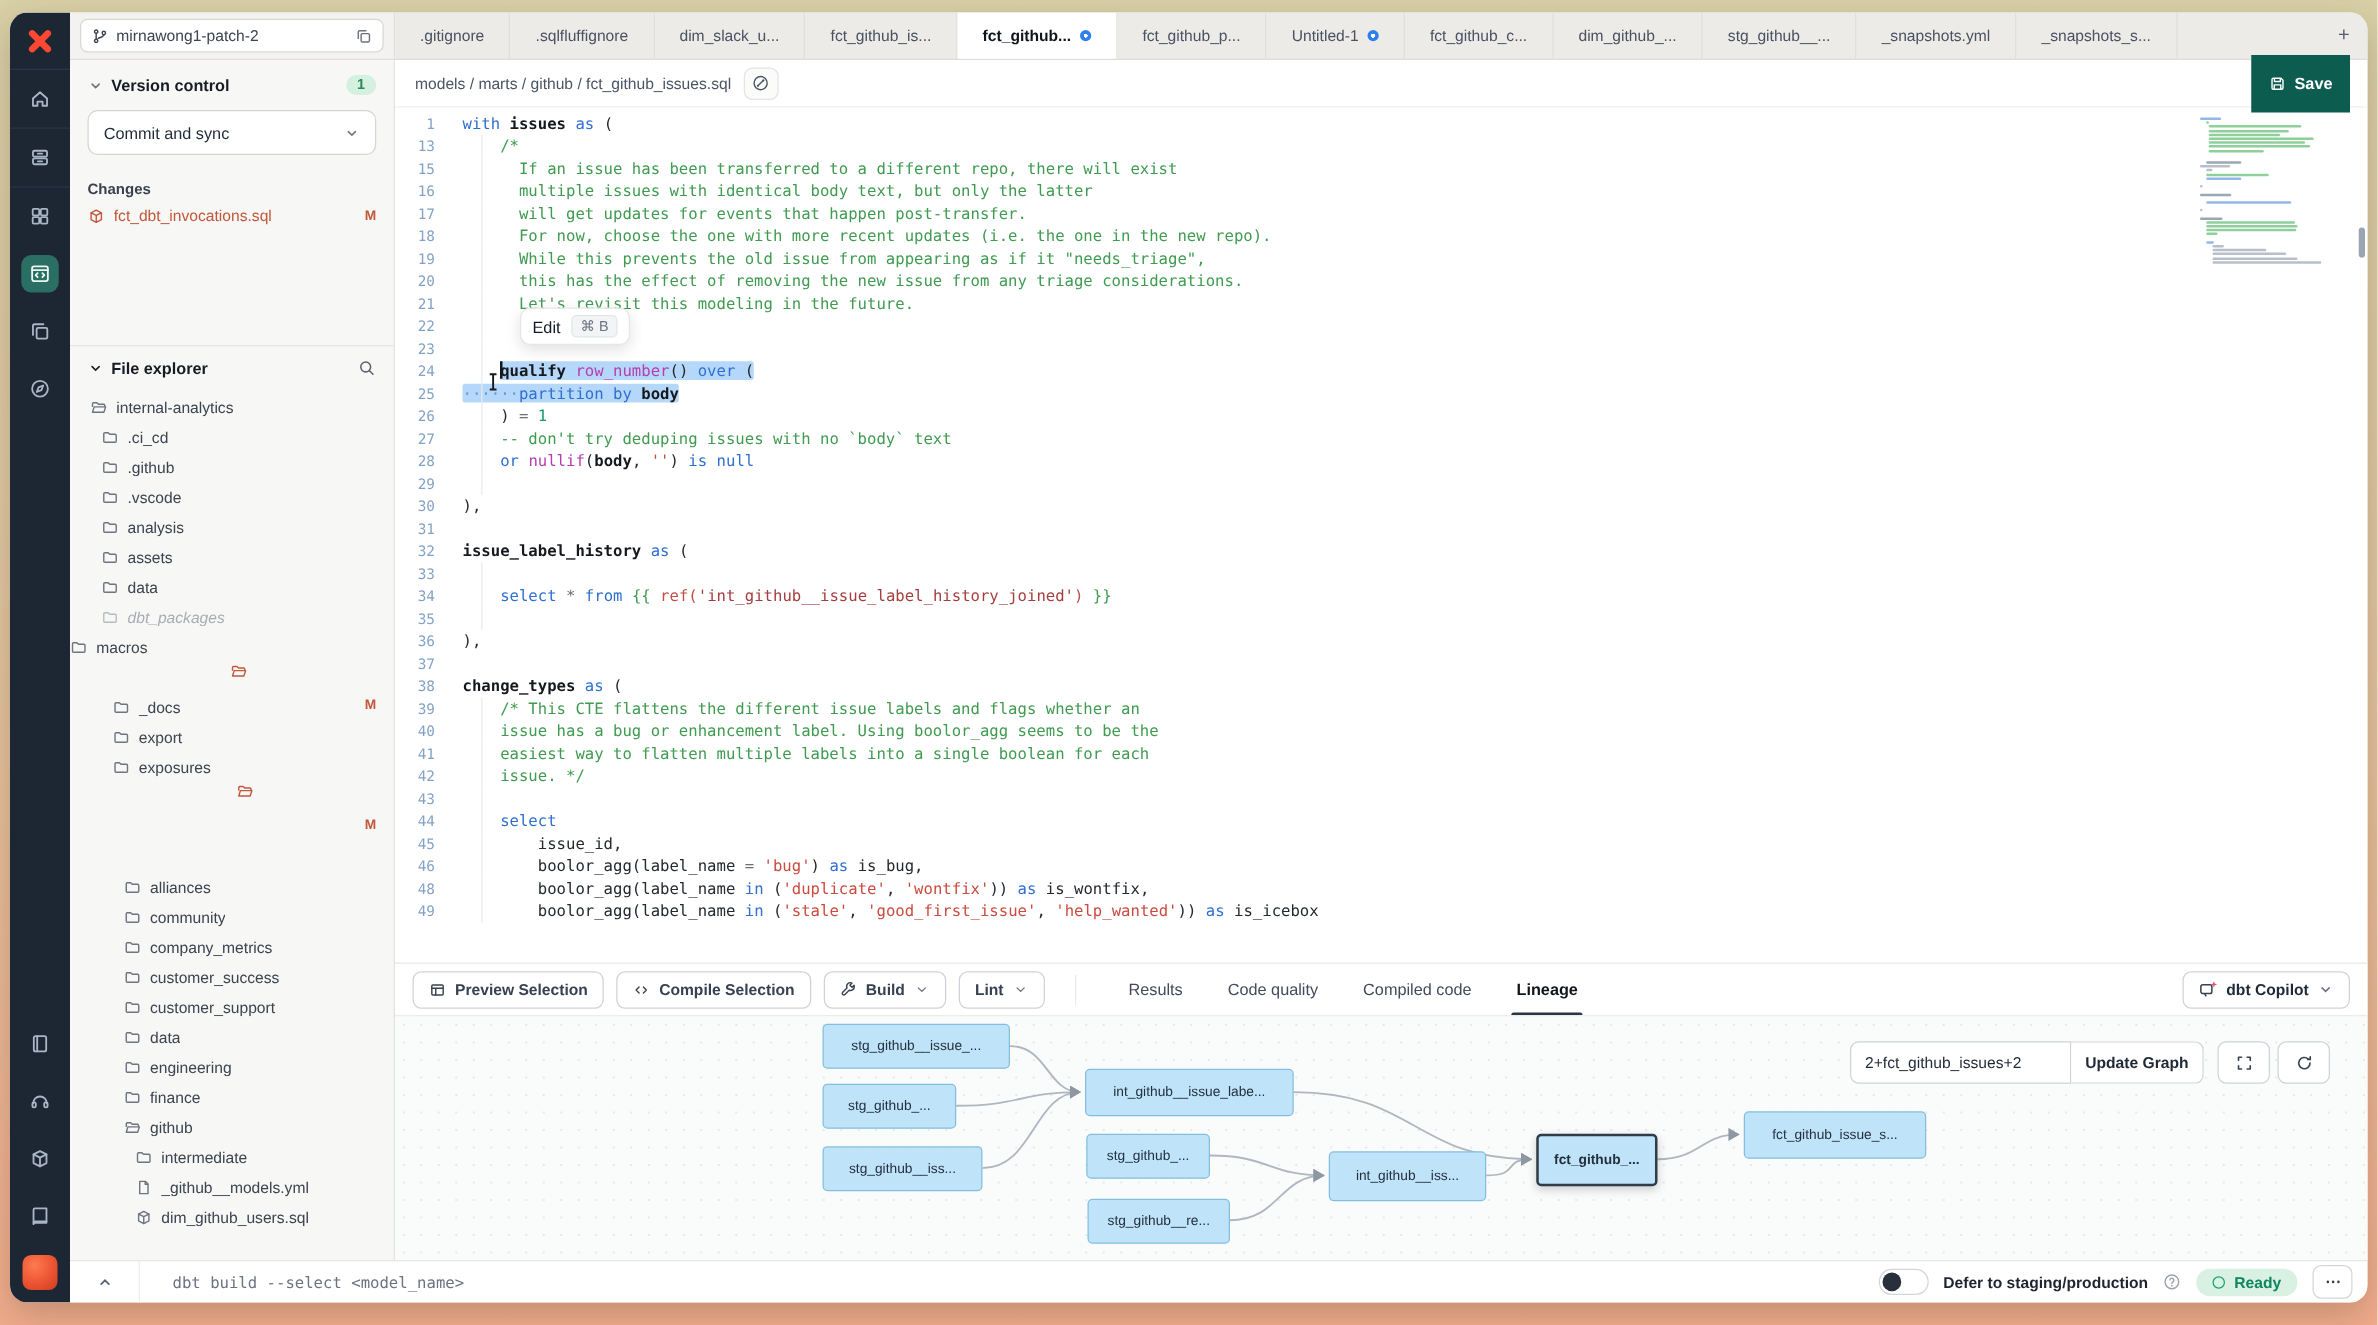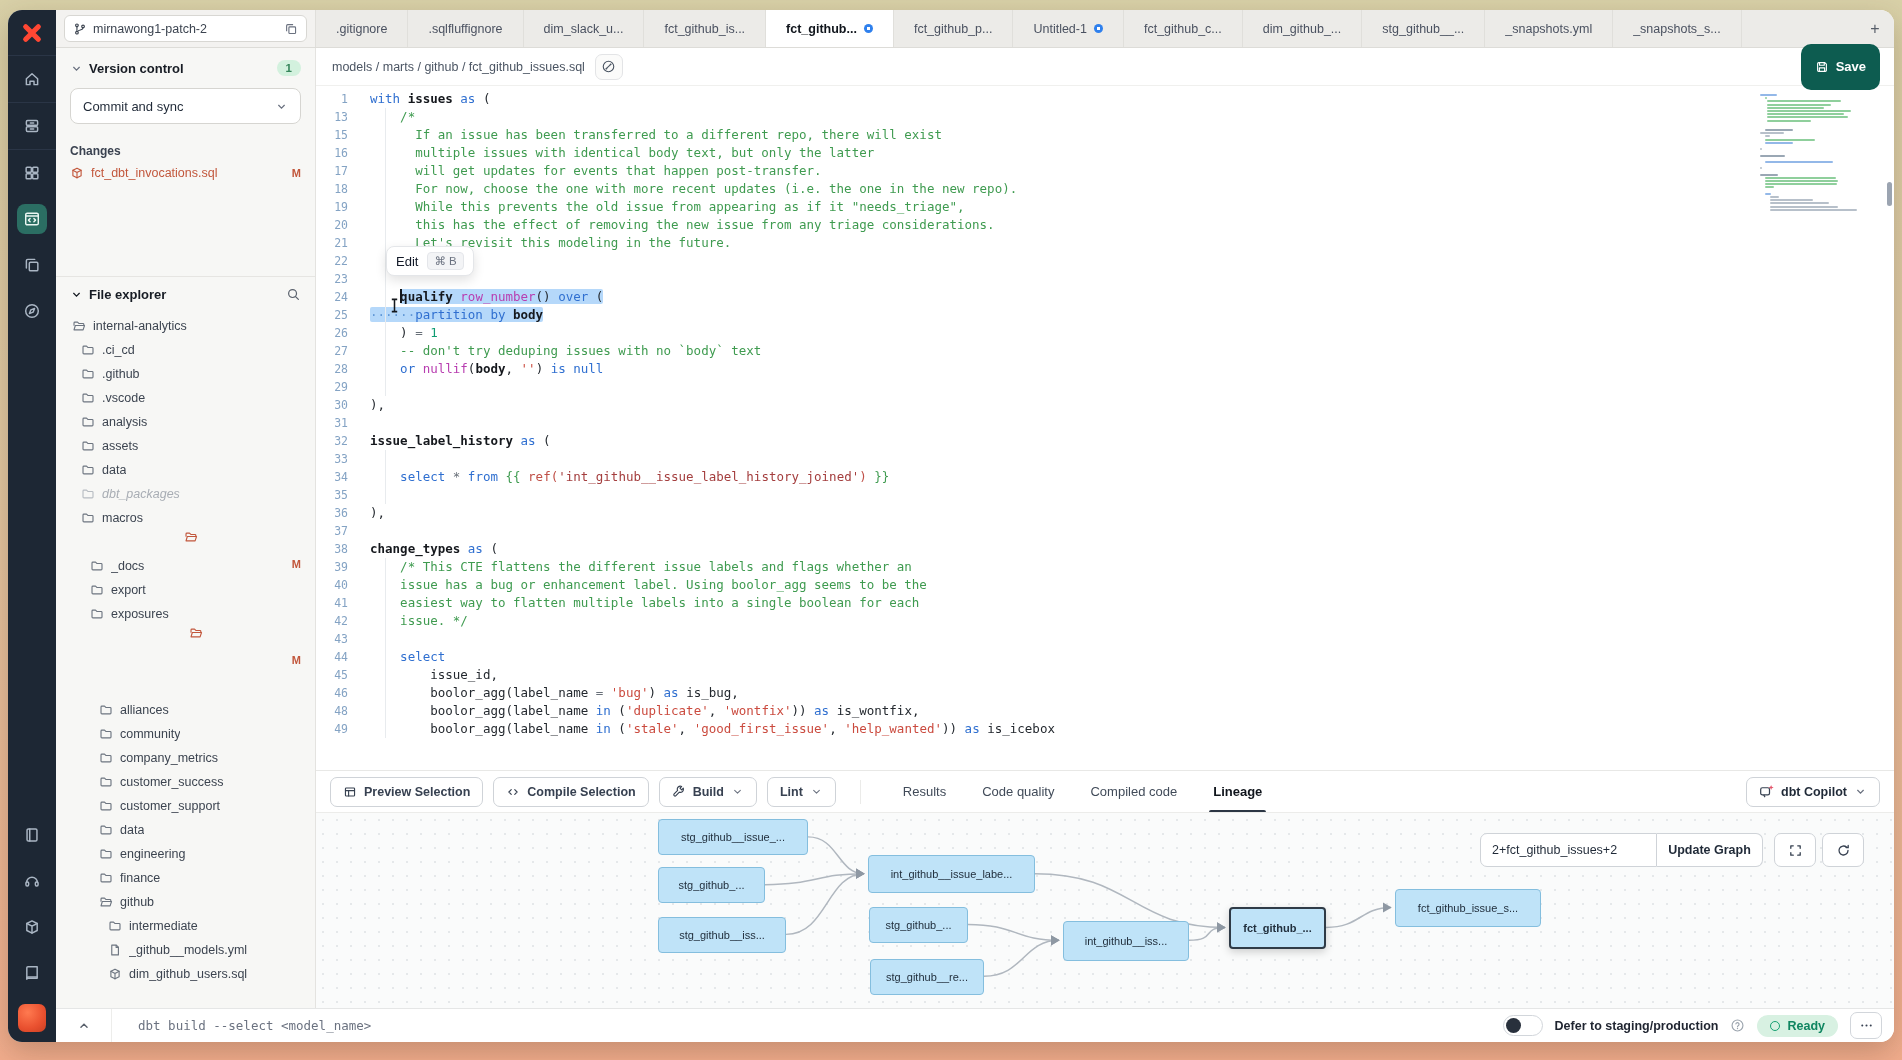--- a/index.html
+++ b/index.html
@@ -62,36 +62,36 @@
   .tree-row.muted .tree-icon { color:#b7bcc2; }
   .tree-row.modified { color:#c2573c;flex-direction:column; }
   .tree-row.modified .tree-icon { color:#c2573c; }
   .tree-badge { margin-left:auto; color:#c2573c; font-weight:700; font-size:11px; }
   
   .right-col { flex:1; min-width:0; display:flex; flex-direction:column; background:#fff; }
   .crumb-row { height:38px; flex:none; display:flex; align-items:center; padding:0 14px 0 16px; border-bottom:1px solid #f0f0ee; }
   .crumb { font-size:12.5px; color:#4b5563; }
   .crumb-ico-btn { margin-left:10px; width:28px; height:26px; border:1px solid #e3e4e6; border-radius:7px;
     background:#fbfbfa; display:flex; align-items:center; justify-content:center; color:#4b5563; }
-  .save-btn { margin-left:auto; height:46px; background:#0d5c50; color:#fff; border-radius:10px;
+  .save-btn { margin-left:auto; height:46px; background:#0d5c50; color:#fff; border-radius:0;
     display:flex; align-items:center; gap:7px; padding:0 14px; font-size:13px; font-weight:700; }
   
   .editor { flex:1; min-height:0; position:relative; overflow:hidden;
     font-family:"DejaVu Sans Mono", monospace; font-size:12.5px; padding-top:4px; }
   .code-line { height:18px; line-height:18px; display:flex; position:relative; white-space:pre; }
   .code-line .ln { width:46px; flex:none; text-align:right; padding-right:14px; color:#84a3c4; font-size:11.5px; }
   .code-line .code-text { position:relative; padding-left:8px; color:#24292f; }
   .guide { position:absolute; left:69px; top:0; bottom:0; width:1px; background:#e8ebee; }
   .sg-k { color:#2f6fd0; } .sg-p { color:#24292f; } .sg-b { color:#15181d; font-weight:700; }
   .sg-c { color:#3f9b50; } .sg-s { color:#cb4b3f; } .sg-sd { color:#a43e3e; }
   .sg-f { color:#b83db0; } .sg-o { color:#697079; } .sg-n { color:#0f9b72; }
   .sg-j { color:#3f9b50; } .sg-r { color:#c05048; } .sg-ws { color:#5f97d6; }
   .sel { background:#b5d8fa; border-radius:2px; }
   .caret { display:inline-block; width:2px; height:14px; background:#14171c; vertical-align:-2px; margin-right:-2px; }
-  .edit-popup { position:absolute; left:70px; top:160px; background:#fff; border:1px solid #e4e6e9; border-radius:8px;
+  .edit-popup { position:absolute; left:100px; top:160px; background:#fff; border:1px solid #e4e6e9; border-radius:8px;
     box-shadow:0 4px 12px rgba(0,0,0,.12); display:flex; align-items:center; gap:9px; padding:5px 9px; z-index:5;
     font-family:"Liberation Sans", sans-serif; }
   .edit-popup .ep-label { font-size:13px; color:#111827; }
   .edit-popup .ep-key { background:#f3f4f6; border:1px solid #e4e6ea; border-radius:4px; padding:1px 6px;
     font-size:11.5px; color:#6b7280; }
   .ibeam { position:absolute; left:74px; top:212px; z-index:6; }
   .minimap { position:absolute; right:16px; top:8px; width:118px; z-index:2; }
   .mini-bar { height:2px; margin-bottom:1.2px; border-radius:1px; }
   .scroll-thumb { position:absolute; right:2px; top:96px; width:5px; height:24px; background:#8a94a3; border-radius:3px; opacity:.85; }
   
@@ -416,21 +416,21 @@
     <span class="tree-label">data</span>
   </div>
             <div class="tree-row muted" style="padding-left: 25px;">
     <span class="tree-icon">
                 <svg viewBox="0 0 16 16" width="14" height="14" fill="none" stroke="currentColor" stroke-width="1.3" stroke-linecap="round" stroke-linejoin="round">
                   <path d="M2.3 4.6c0-.6.4-1 1-1h3l1.5 1.5h4.9c.6 0 1 .4 1 1v5.3c0 .6-.4 1-1 1H3.3c-.6 0-1-.4-1-1z"></path>
                 </svg>
               </span>
     <span class="tree-label">dbt_packages</span>
   </div>
-            <div class="tree-row" style="padding-left: 25px;">
+            <div class="tree-row" style="">
     <span class="tree-icon">
                 <svg viewBox="0 0 16 16" width="14" height="14" fill="none" stroke="currentColor" stroke-width="1.3" stroke-linecap="round" stroke-linejoin="round">
                   <path d="M2.3 4.6c0-.6.4-1 1-1h3l1.5 1.5h4.9c.6 0 1 .4 1 1v5.3c0 .6-.4 1-1 1H3.3c-.6 0-1-.4-1-1z"></path>
                 </svg>
               </span>
     <span class="tree-label">macros</span>
   </div>
             <div class="tree-row modified" style="padding-left: 25px;">
     <span class="tree-icon">
                 <svg viewBox="0 0 16 16" width="14" height="14" fill="none" stroke="currentColor" stroke-width="1.3" stroke-linecap="round" stroke-linejoin="round">

